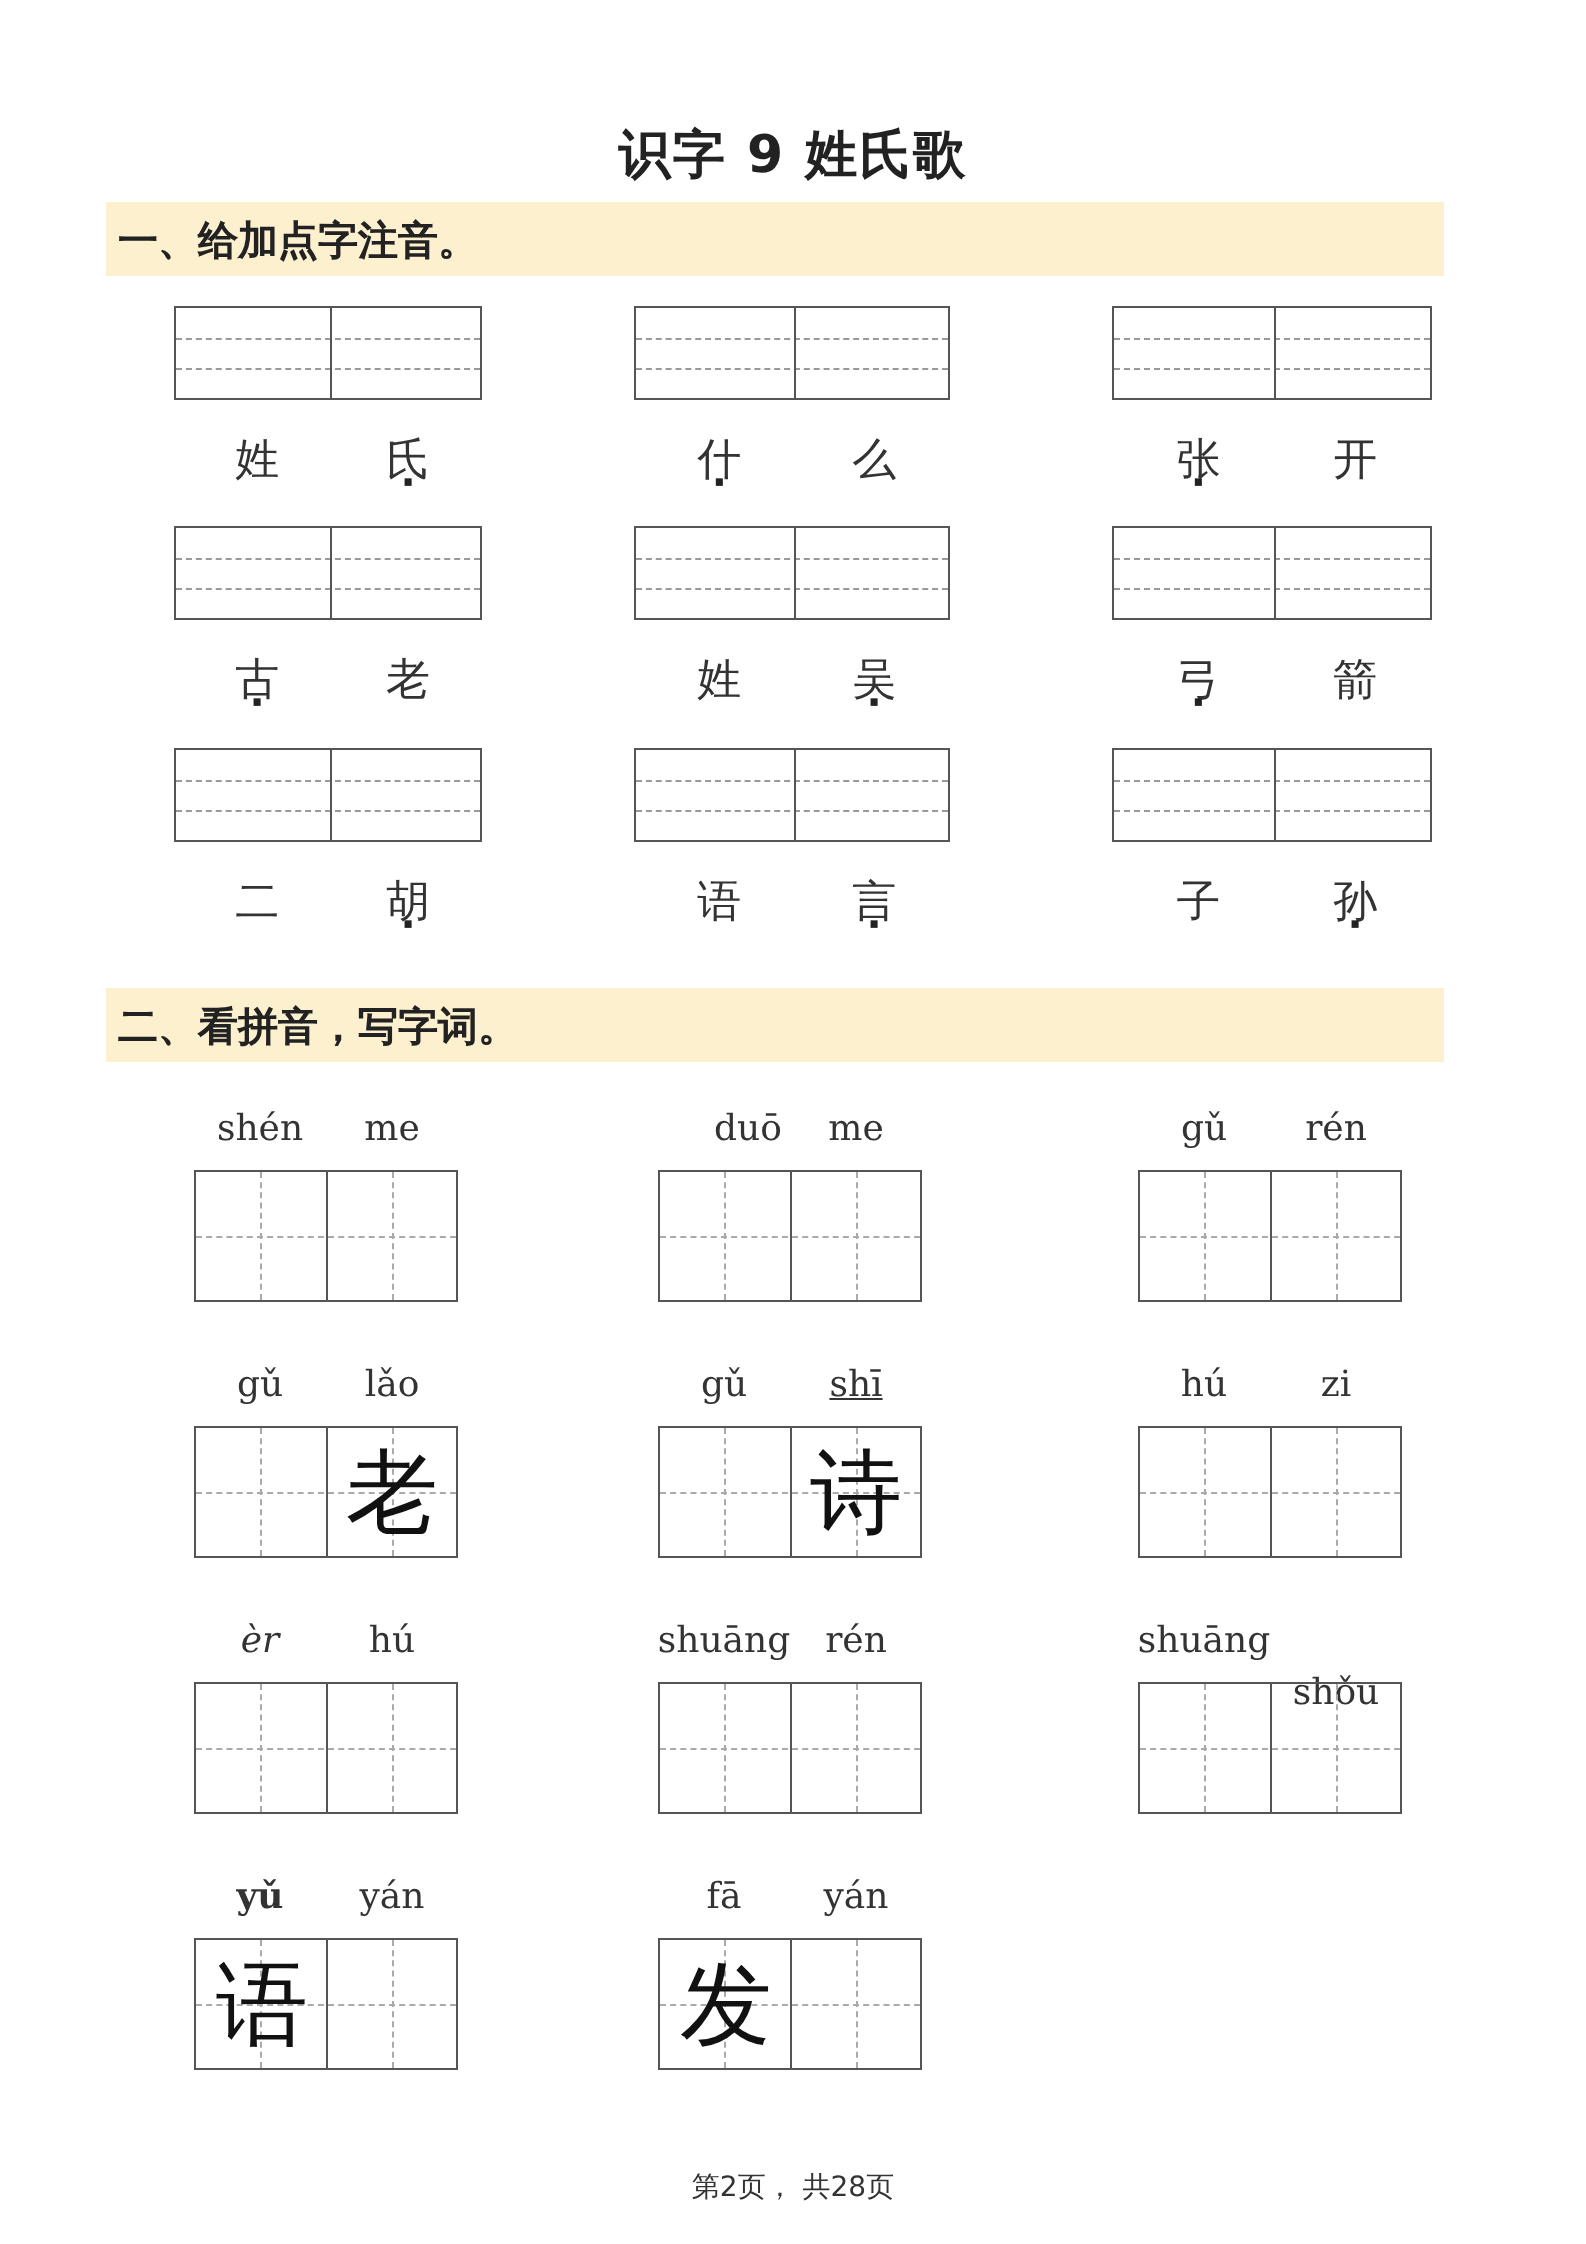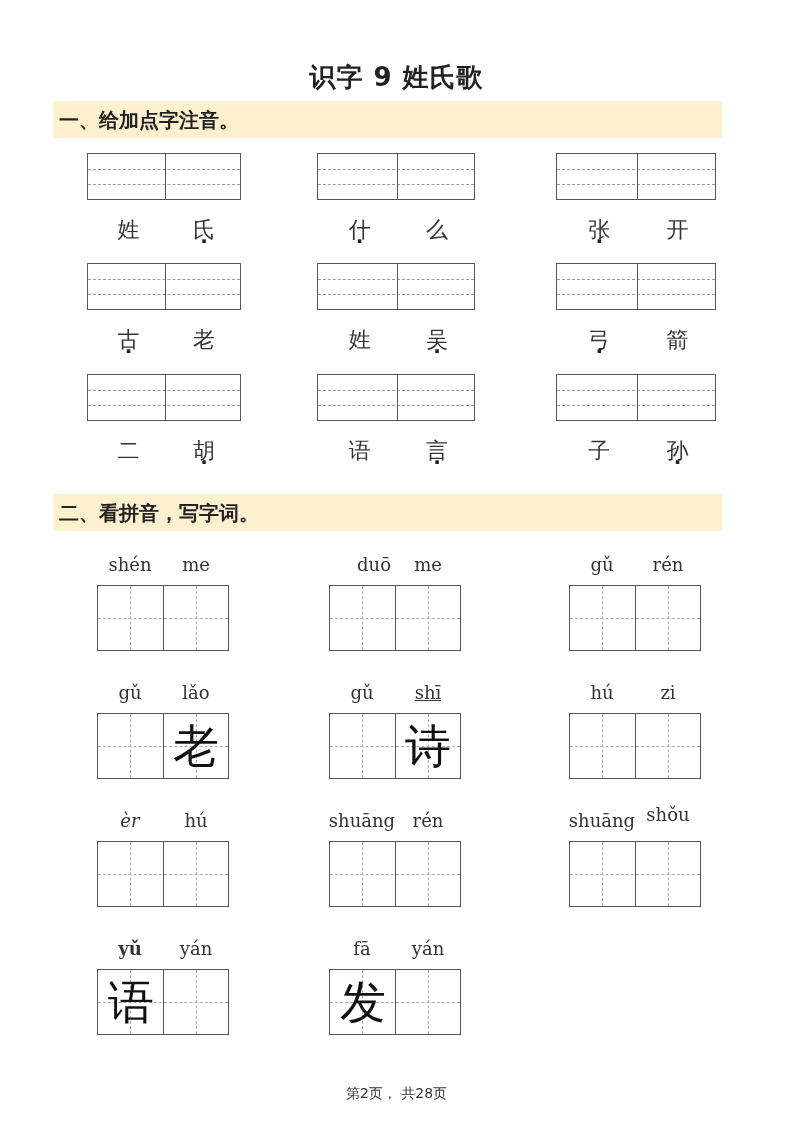--- a/index.html
+++ b/index.html
@@ -168,21 +168,21 @@
     </div>
     <div class="pinyin" style="top: 810px; left: 362px; transform: translateX(-50%);">shuāng</div>
     <div class="pinyin" style="top: 810px; left: 428px; transform: translateX(-50%);">rén</div>
     <div class="tz" style="left: 329px; top: 841px;">
       <div class="v dash" style="left:32px"></div>
       <div class="v solid" style="left:65px"></div>
       <div class="v dash" style="left:98px"></div>
       <div class="h"></div>
     </div>
     <div class="pinyin" style="top: 810px; left: 602px; transform: translateX(-50%);">shuāng</div>
-    <div class="pinyin" style="top: 804px; left: 668px; transform: translateX(-50%);">shǒu</div>
+    <div class="pinyin" style="top: 836px; left: 668px; transform: translateX(-50%);">shǒu</div>
     <div class="tz" style="left: 569px; top: 841px;">
       <div class="v dash" style="left:32px"></div>
       <div class="v solid" style="left:65px"></div>
       <div class="v dash" style="left:98px"></div>
       <div class="h"></div>
     </div>
     <div class="pinyin" style="top: 938px; left: 130px; transform: translateX(-50%); font-weight: bold;">yǔ</div>
     <div class="pinyin" style="top: 938px; left: 196px; transform: translateX(-50%);">yán</div>
     <div class="tz" style="left: 97px; top: 969px;">
       <div class="v dash" style="left:32px"></div>

